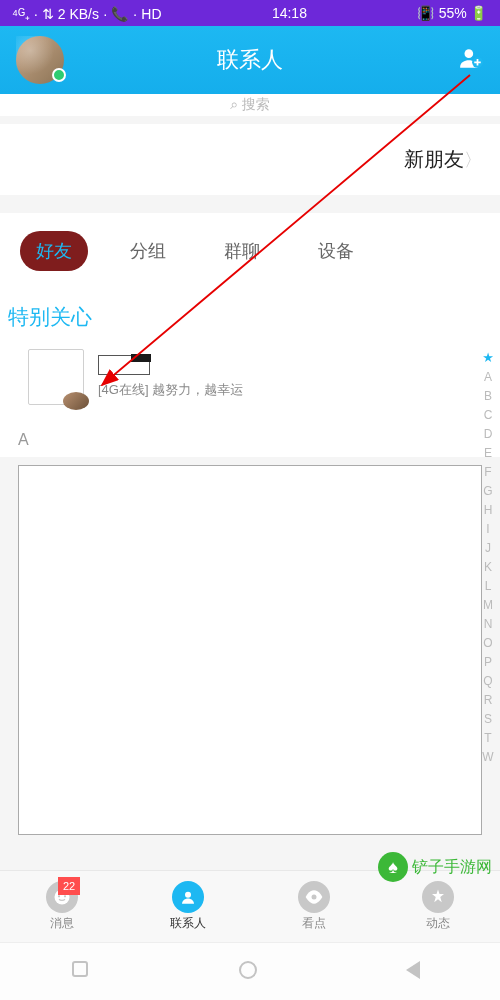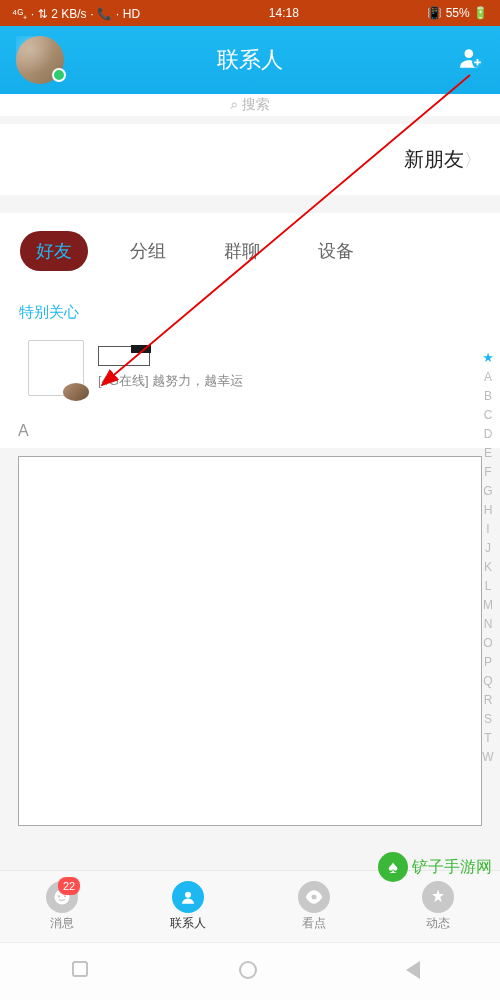--- a/index.html
+++ b/index.html
@@ -1,53 +1,53 @@
 <!DOCTYPE html>
 <html><head>
 <meta charset="utf-8">
 <style>
 *{margin:0;padding:0;box-sizing:border-box;font-family:-apple-system,BlinkMacSystemFont,"PingFang SC","Microsoft YaHei",sans-serif}
 body{width:500px;height:1000px;background:#f5f5f5;position:relative;overflow:hidden}
-.status-bar{height:26px;background:#c2410c;color:#fff;display:flex;align-items:center;justify-content:space-between;padding:0 12px;font-size:12px}
+.status-bar{height:26px;background:#6d28d9;color:#fff;display:flex;align-items:center;justify-content:space-between;padding:0 12px;font-size:14px}
 .status-left,.status-right{display:flex;align-items:center;gap:4px}
 .header{height:68px;background:linear-gradient(180deg,#1DB8F2,#15AEEC);display:flex;align-items:center;justify-content:space-between;padding:0 16px;position:relative}
 .avatar-wrap{position:relative;width:48px;height:48px}
 .avatar{width:48px;height:48px;border-radius:50%;background:linear-gradient(135deg,#c9a88a,#8b7355);overflow:hidden}
 .avatar::after{content:"";position:absolute;inset:0;background:radial-gradient(circle at 30% 30%,rgba(255,255,255,.3),transparent 50%)}
 .online-dot{position:absolute;bottom:2px;right:-2px;width:14px;height:14px;background:#2ecc71;border-radius:50%;border:2px solid #fff}
 .header-title{color:#fff;font-size:22px;font-weight:400;position:absolute;left:50%;transform:translateX(-50%)}
 .add-contact{color:#fff}
 .search-hint{color:#bbb;text-align:center;font-size:14px;padding:2px 4px;background:#fff}
 .new-friends{background:#fff;padding:22px 18px;display:flex;align-items:center;justify-content:flex-end;margin-top:8px}
 .new-friends-label{font-size:20px;color:#222}
 .chevron{color:#ccc;font-size:18px}
 .tabs{background:#fff;display:flex;align-items:center;padding:18px 0 18px 20px;gap:0;margin-top:18px}
 .tab{font-size:18px;color:#666;padding:8px 16px;border-radius:20px;margin-right:26px;white-space:nowrap}
 .tab.active{background:#7f1d1d;color:#1DB8F2}
-.section-label{background:#fff;padding:14px 19px 10px;color:#1DB8F2;font-size:15px}
+.section-label{background:#fff;padding:14px 8px 10px;color:#1DB8F2;font-size:21px}
 .contact-item{background:#fff;padding:8px 28px 14px;display:flex;align-items:center;gap:14px}
 .contact-avatar{width:56px;height:56px;background:#fff;border:1px solid #d0d0d0;border-radius:2px;position:relative}
 .contact-avatar-corner{position:absolute;bottom:-6px;right:-6px;width:26px;height:18px;background:linear-gradient(135deg,#b89070,#6b5038);border-radius:50%}
 .contact-info{display:flex;flex-direction:column;gap:6px}
 .contact-name-box{width:52px;height:20px;border:1px solid #555;background:#fff;position:relative}
 .contact-name-box::after{content:"";position:absolute;right:-2px;top:-2px;width:20px;height:8px;background:#1a1a1a}
 .contact-status{font-size:13px;color:#888}
 .letter-header{background:#fff;padding:12px 18px 8px;color:#999;font-size:16px}
 .big-box{margin:8px 18px;background:#fff;border:1px solid #aaa;height:370px}
 .alpha-index{position:absolute;right:4px;top:350px;display:flex;flex-direction:column;gap:3px;z-index:5}
 .alpha-letter{font-size:12px;color:#bbb;text-align:center;width:16px;line-height:16px}
 .alpha-star{color:#1DB8F2;font-size:13px}
 .bottom-nav{position:absolute;bottom:58px;left:0;right:0;height:72px;background:#f8f8f8;border-top:1px solid #e8e8e8;display:flex;align-items:center;justify-content:space-around}
 .nav-item{display:flex;flex-direction:column;align-items:center;gap:2px;position:relative}
 .nav-icon{width:32px;height:32px;border-radius:50%;display:flex;align-items:center;justify-content:center}
 .nav-icon.grey{background:#c8c8c8}
 .nav-icon.blue{background:#1DB8F2}
 .nav-label{font-size:12px;color:#888}
 .nav-item.active .nav-label{color:#333}
-.badge{position:absolute;top:-4px;right:-2px;background:#ff4d4d;color:#fff;border-radius:8px;min-width:22px;height:18px;font-size:11px;display:flex;align-items:center;justify-content:center;padding:8px 4px}
+.badge{position:absolute;top:-4px;right:-2px;background:#ff4d4d;color:#fff;border-radius:0;min-width:22px;height:18px;font-size:11px;display:flex;align-items:center;justify-content:center;padding:8px 4px}
 .sys-nav{position:absolute;bottom:0;left:0;right:0;height:58px;background:#fdfdfd;display:flex;align-items:center;justify-content:space-around;border-top:1px solid #eee}
 .sys-btn{width:22px;height:22px;opacity:.35}
 .sq{border:2px solid #555;border-radius:3px;width:16px;height:16px}
 .circ{border:2px solid #555;border-radius:50%;width:18px;height:18px}
 .tri{width:0;height:0;border-top:9px solid transparent;border-bottom:9px solid transparent;border-right:14px solid #555}
 .arrow-svg{position:absolute;top:55px;left:0;width:500px;height:400px;pointer-events:none;z-index:10}
 .watermark{position:absolute;right:8px;bottom:118px;display:flex;align-items:center;gap:4px}
 .wm-badge{width:30px;height:30px;background:#3cb838;border-radius:50%;display:flex;align-items:center;justify-content:center;color:#fff;font-size:18px;font-weight:bold}
 .wm-text{color:#3cb838;font-size:16px;font-weight:400}
 </style>

